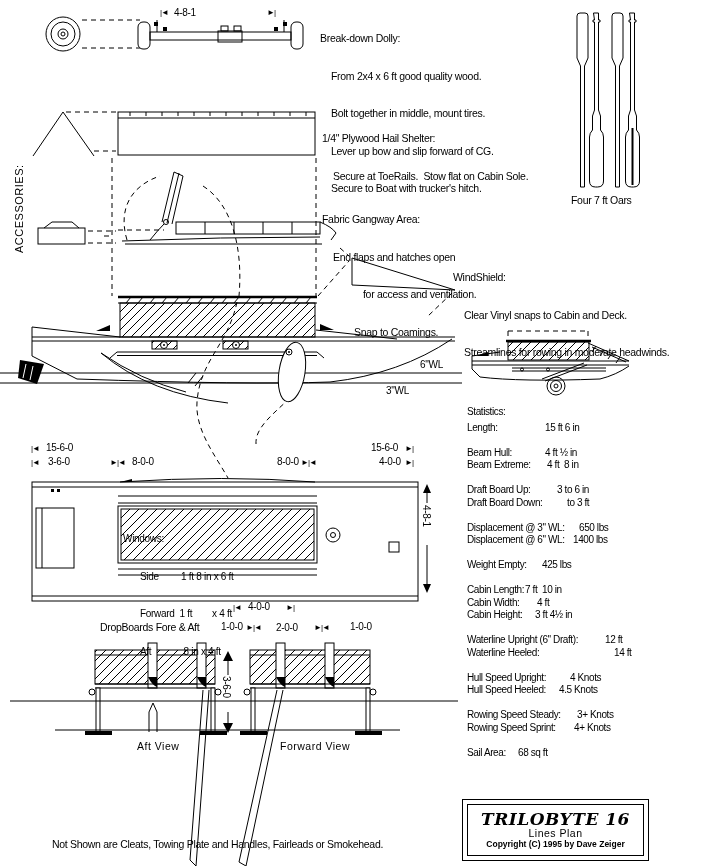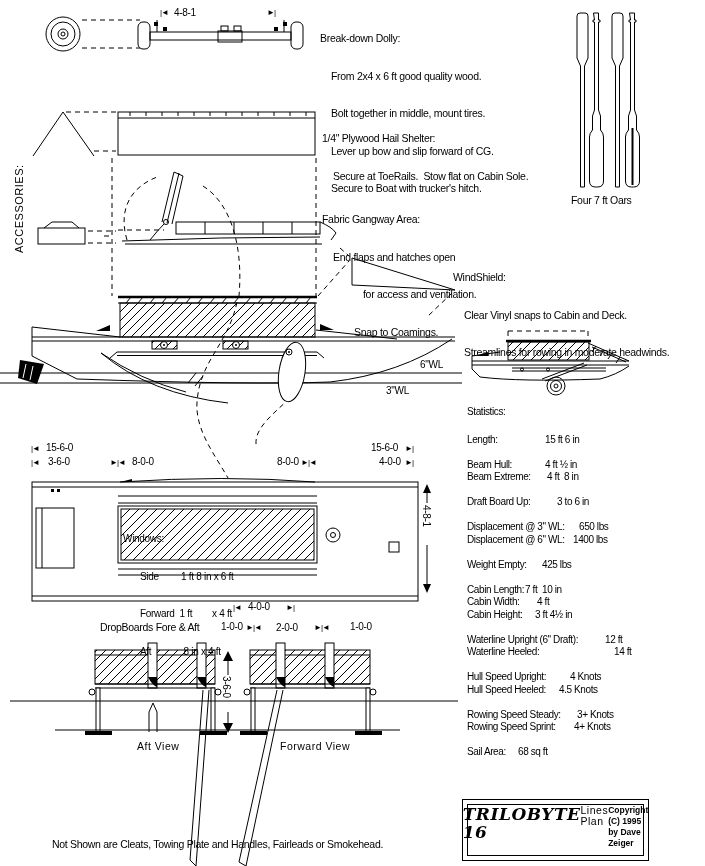--- a/index.html
+++ b/index.html
@@ -22,29 +22,29 @@
 
   .d{position:absolute;white-space:pre;font-size:10px;letter-spacing:-0.3px;line-height:11px}
   .mk{position:absolute;font-size:8px;line-height:10px;letter-spacing:-1px}
   .mk-l::before{content:"|◄"}
   .mk-r::before{content:"►|"}
   .mk-lr::before{content:"►|◄"}
   .rot90{transform:rotate(90deg);transform-origin:0 0}
   .rotm90{transform:rotate(-90deg);transform-origin:0 0}
 
   .stats{position:absolute;left:467px;top:406px;width:238px;font-size:10px;letter-spacing:-0.4px}
-  .stats .hd{line-height:12.5px;margin-bottom:15px}
+  .stats .hd{line-height:12.5px;margin-bottom:3px}
   .sgroup{margin-bottom:12.5px}
   .srow{position:relative;height:12.5px;line-height:12.5px;white-space:pre}
   .sval{position:absolute;top:0;white-space:pre}
 
   .titleblock{position:absolute;left:462px;top:799px;width:187px;height:62px;
     border:1px solid #000;padding:4px;box-sizing:border-box}
-  .tb-inner{border:1px solid #000;width:100%;height:100%;box-sizing:border-box;
-    display:flex;flex-direction:row;justify-content:center}
+  .tb-inner{border:1px solid #000;width:100%;height:100%;box-sizing:border-box;text-align:center;
+    display:flex;flex-direction:column;justify-content:center}
   .tb-title{font-family:"DejaVu Serif",serif;font-style:italic;font-weight:bold;font-size:17px;line-height:18px;letter-spacing:0.5px}
   .tb-sub{font-size:10.5px;line-height:11px;letter-spacing:0.5px}
   .tb-copy{font-size:8.5px;font-weight:bold;line-height:11px}
   .vlabel{letter-spacing:0.5px}
 </style>
 </head>
 <body>
 
 <svg width="705" height="866" viewBox="0 0 705 866">
   <defs>
@@ -304,20 +304,21 @@
 
   <div class="sgroup">
     <div class="srow"><span>Length:</span><span class="sval" style="left:78px">15 ft 6 in</span></div>
   </div>
   <div class="sgroup">
     <div class="srow"><span>Beam Hull:</span><span class="sval" style="left:78px">4 ft ½ in</span></div>
     <div class="srow"><span>Beam Extreme:</span><span class="sval" style="left:80px">4 ft  8 in</span></div>
   </div>
   <div class="sgroup">
     <div class="srow"><span>Draft Board Up:</span><span class="sval" style="left:90px">3 to 6 in</span></div>
+    <div class="srow"><span>Draft Board Down:</span><span class="sval" style="left:100px">to 3 ft</span></div>
   </div>
   <div class="sgroup">
     <div class="srow"><span>Displacement @ 3" WL:</span><span class="sval" style="left:112px">650 lbs</span></div>
     <div class="srow"><span>Displacement @ 6" WL:</span><span class="sval" style="left:106px">1400 lbs</span></div>
   </div>
   <div class="sgroup">
     <div class="srow"><span>Weight Empty:</span><span class="sval" style="left:75px">425 lbs</span></div>
   </div>
   <div class="sgroup">
     <div class="srow"><span>Cabin Length:</span><span class="sval" style="left:58px">7 ft  10 in</span></div>

